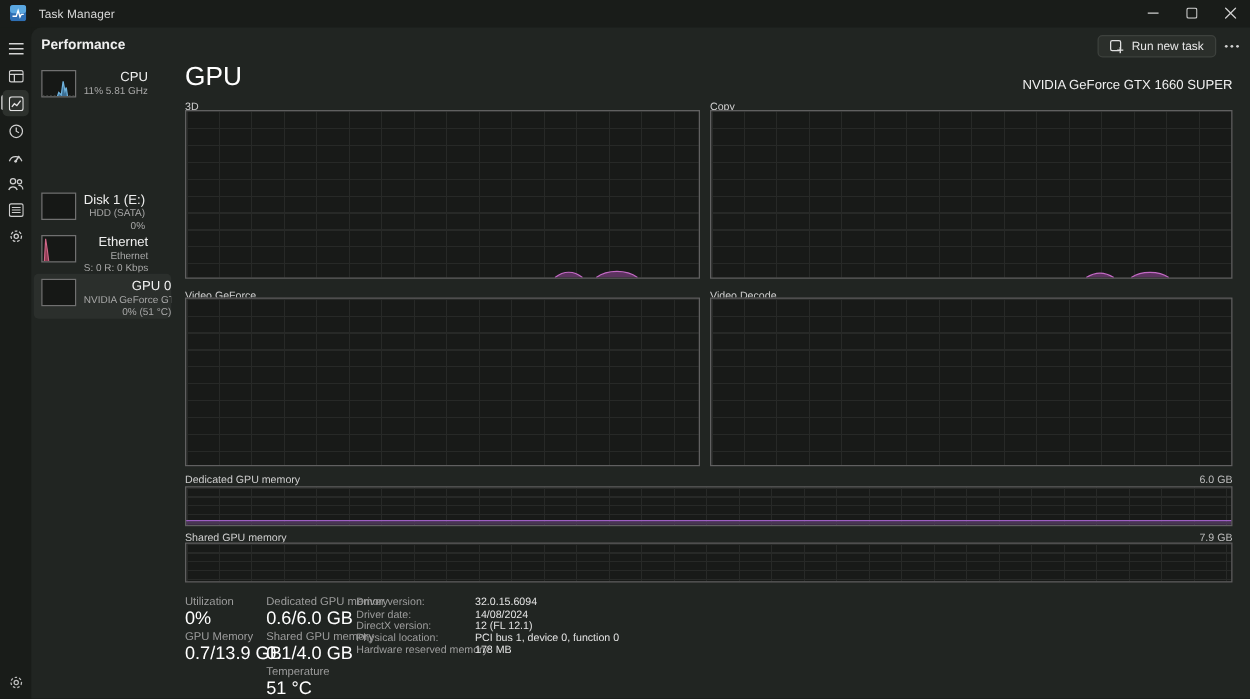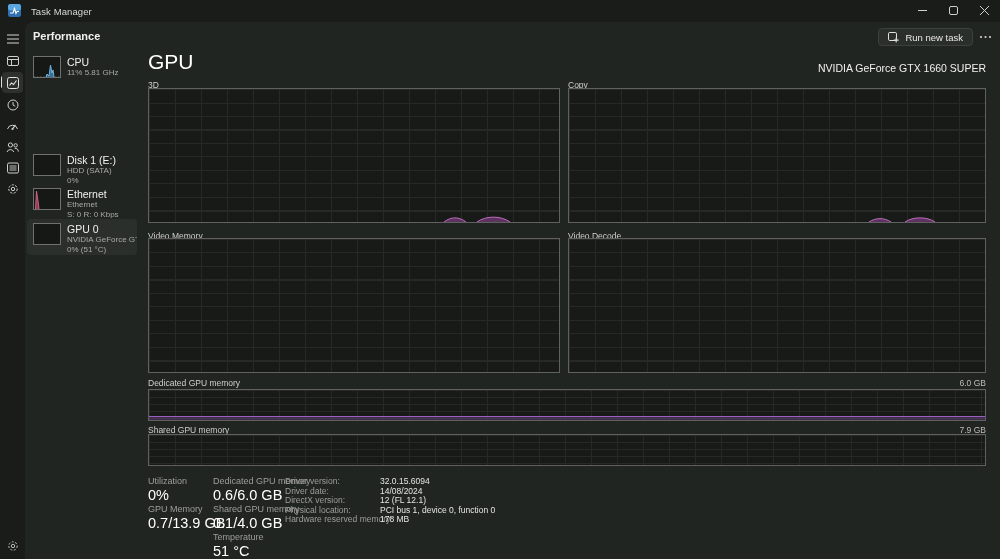--- a/index.html
+++ b/index.html
@@ -26,21 +26,21 @@
   .rail-accent { position:absolute; left:1px; width:2.5px; height:12px; border-radius:2px; background:#e0e0e0; }
 
   
   .content { position:absolute; left:25px; top:22px; width:975px; height:537px; background:#212522; border-top-left-radius:8px; }
   .page-title { position:absolute; left:8px; top:8px; font-size:11px; font-weight:700; color:#f0f0f0; }
   .run-btn { position:absolute; right:27px; top:6px; height:18px; padding:0 9px; display:flex; align-items:center; gap:6px;
              background:#2b2f2b; border:1px solid #3d413d; border-radius:4px; font-size:9.5px; color:#e8e8e8; }
   .more-btn { position:absolute; right:7px; top:9px; width:16px; height:12px; display:flex; align-items:center; justify-content:center; }
 
   
-  .side-item { position:absolute; left:2px; width:110px; display:flex; gap:6px; padding:2px 0 0 6px; }
+  .side-item { position:absolute; left:2px; width:110px; display:flex; gap:6px; padding:2px 0 0 6px;text-align:right; }
   .side-item.selected { background:#2b2f2c; border-radius:4px; }
   .thumb { width:28px; height:22px; border:1px solid #707070; background:#161816; position:relative; flex:none; overflow:hidden; }
   .side-text { overflow:hidden; white-space:nowrap; }
   .side-title { font-size:10.5px; color:#f0f0f0; line-height:12px; }
   .side-sub { font-size:8px; color:#a8a8a8; line-height:9.5px; }
 
   
   .gpu-title { position:absolute; left:123px; top:28px; font-size:21px; font-weight:300; color:#fff; }
   .gpu-device { position:absolute; right:14px; top:40px; font-size:10.5px; color:#f0f0f0; }
 
@@ -264,21 +264,21 @@
         <path d="M300 14 C307 9.5 315 9.5 322 14" fill="none" stroke="#c36ac4" stroke-width="1"></path>
         <path d="M336 14 C344 8.5 358 8.5 366 14 Z" fill="#5c335f"></path>
         <path d="M336 14 C344 8.5 358 8.5 366 14" fill="none" stroke="#c36ac4" stroke-width="1"></path>
       </svg>
     </div>
 
     <div class="chart-header" style="left:123px;top:206px;width:412px">
       <svg width="7" height="5" viewBox="0 0 7 5">
           <polyline points="0.5,0.8 3.5,4 6.5,0.8" fill="none" stroke="#bdbdbd" stroke-width="1"></polyline>
         </svg>
-      <span>Video Memory</span>
+      <span>Video GeForce</span>
       <span class="pct">0%</span>
     </div>
     <div class="chart-header" style="left:543px;top:206px;width:418px">
       <svg width="7" height="5" viewBox="0 0 7 5">
           <polyline points="0.5,0.8 3.5,4 6.5,0.8" fill="none" stroke="#bdbdbd" stroke-width="1"></polyline>
         </svg>
       <span>Video Decode</span>
       <span class="pct">0%</span>
     </div>
 

